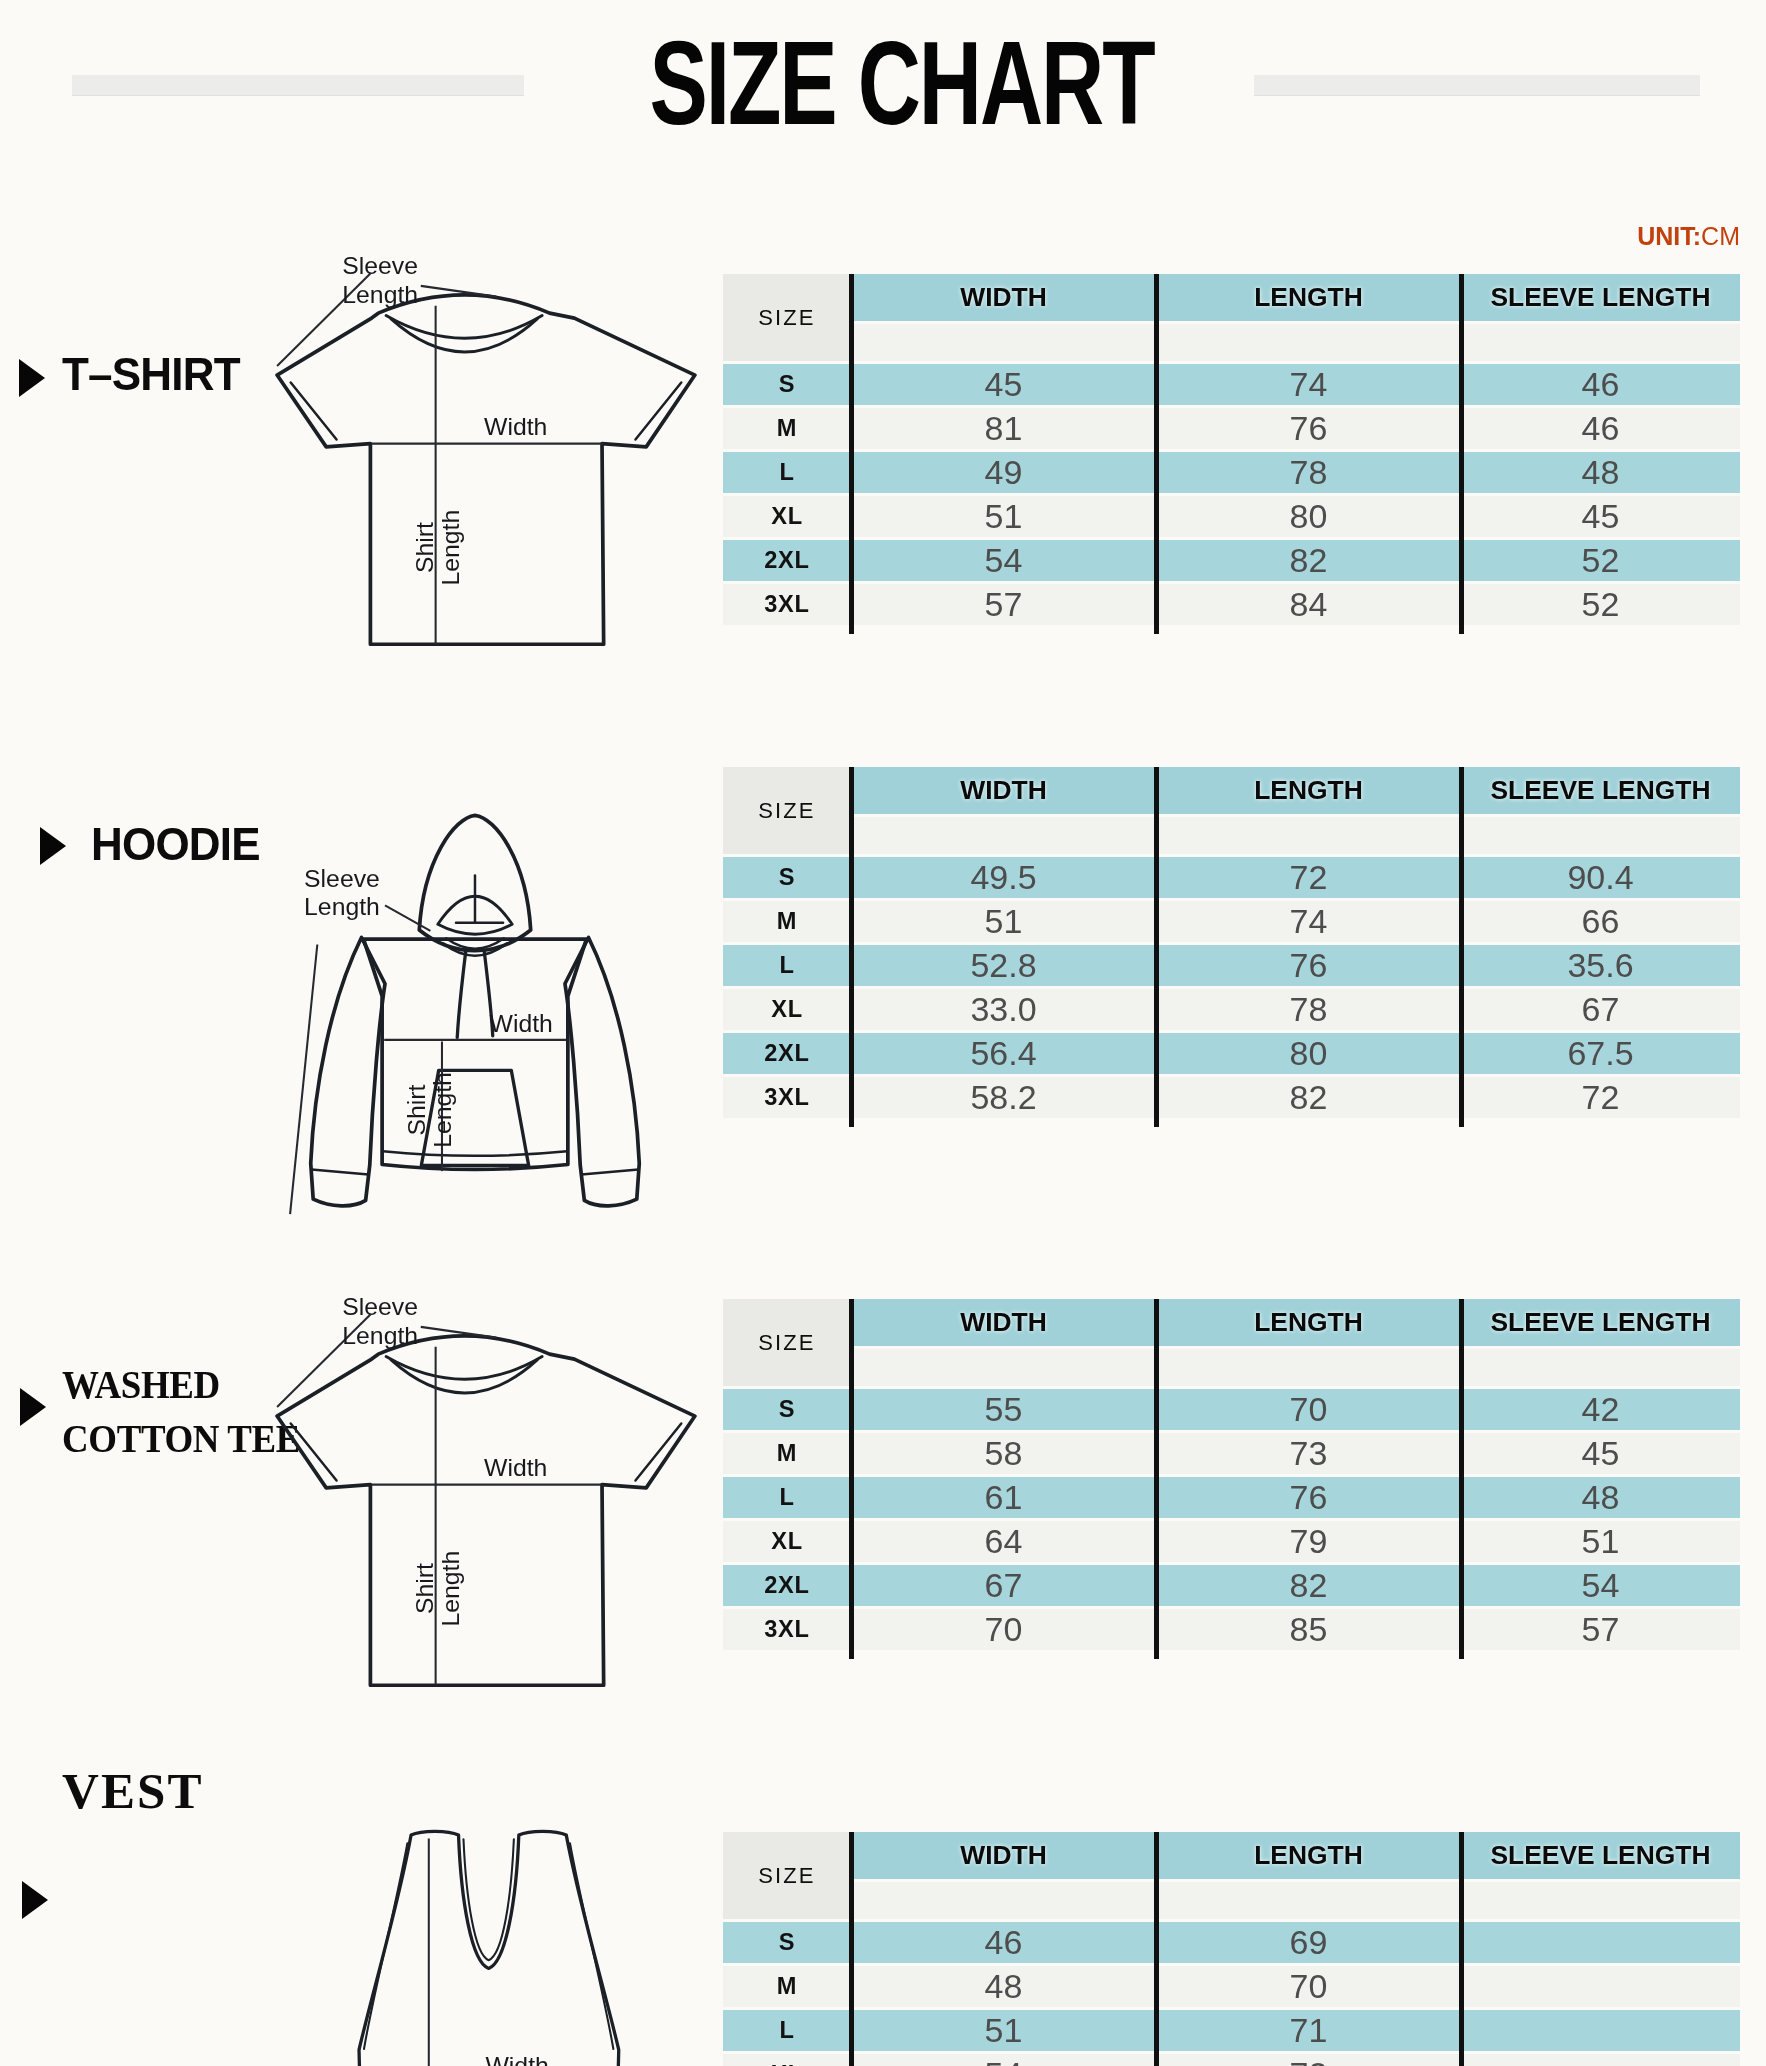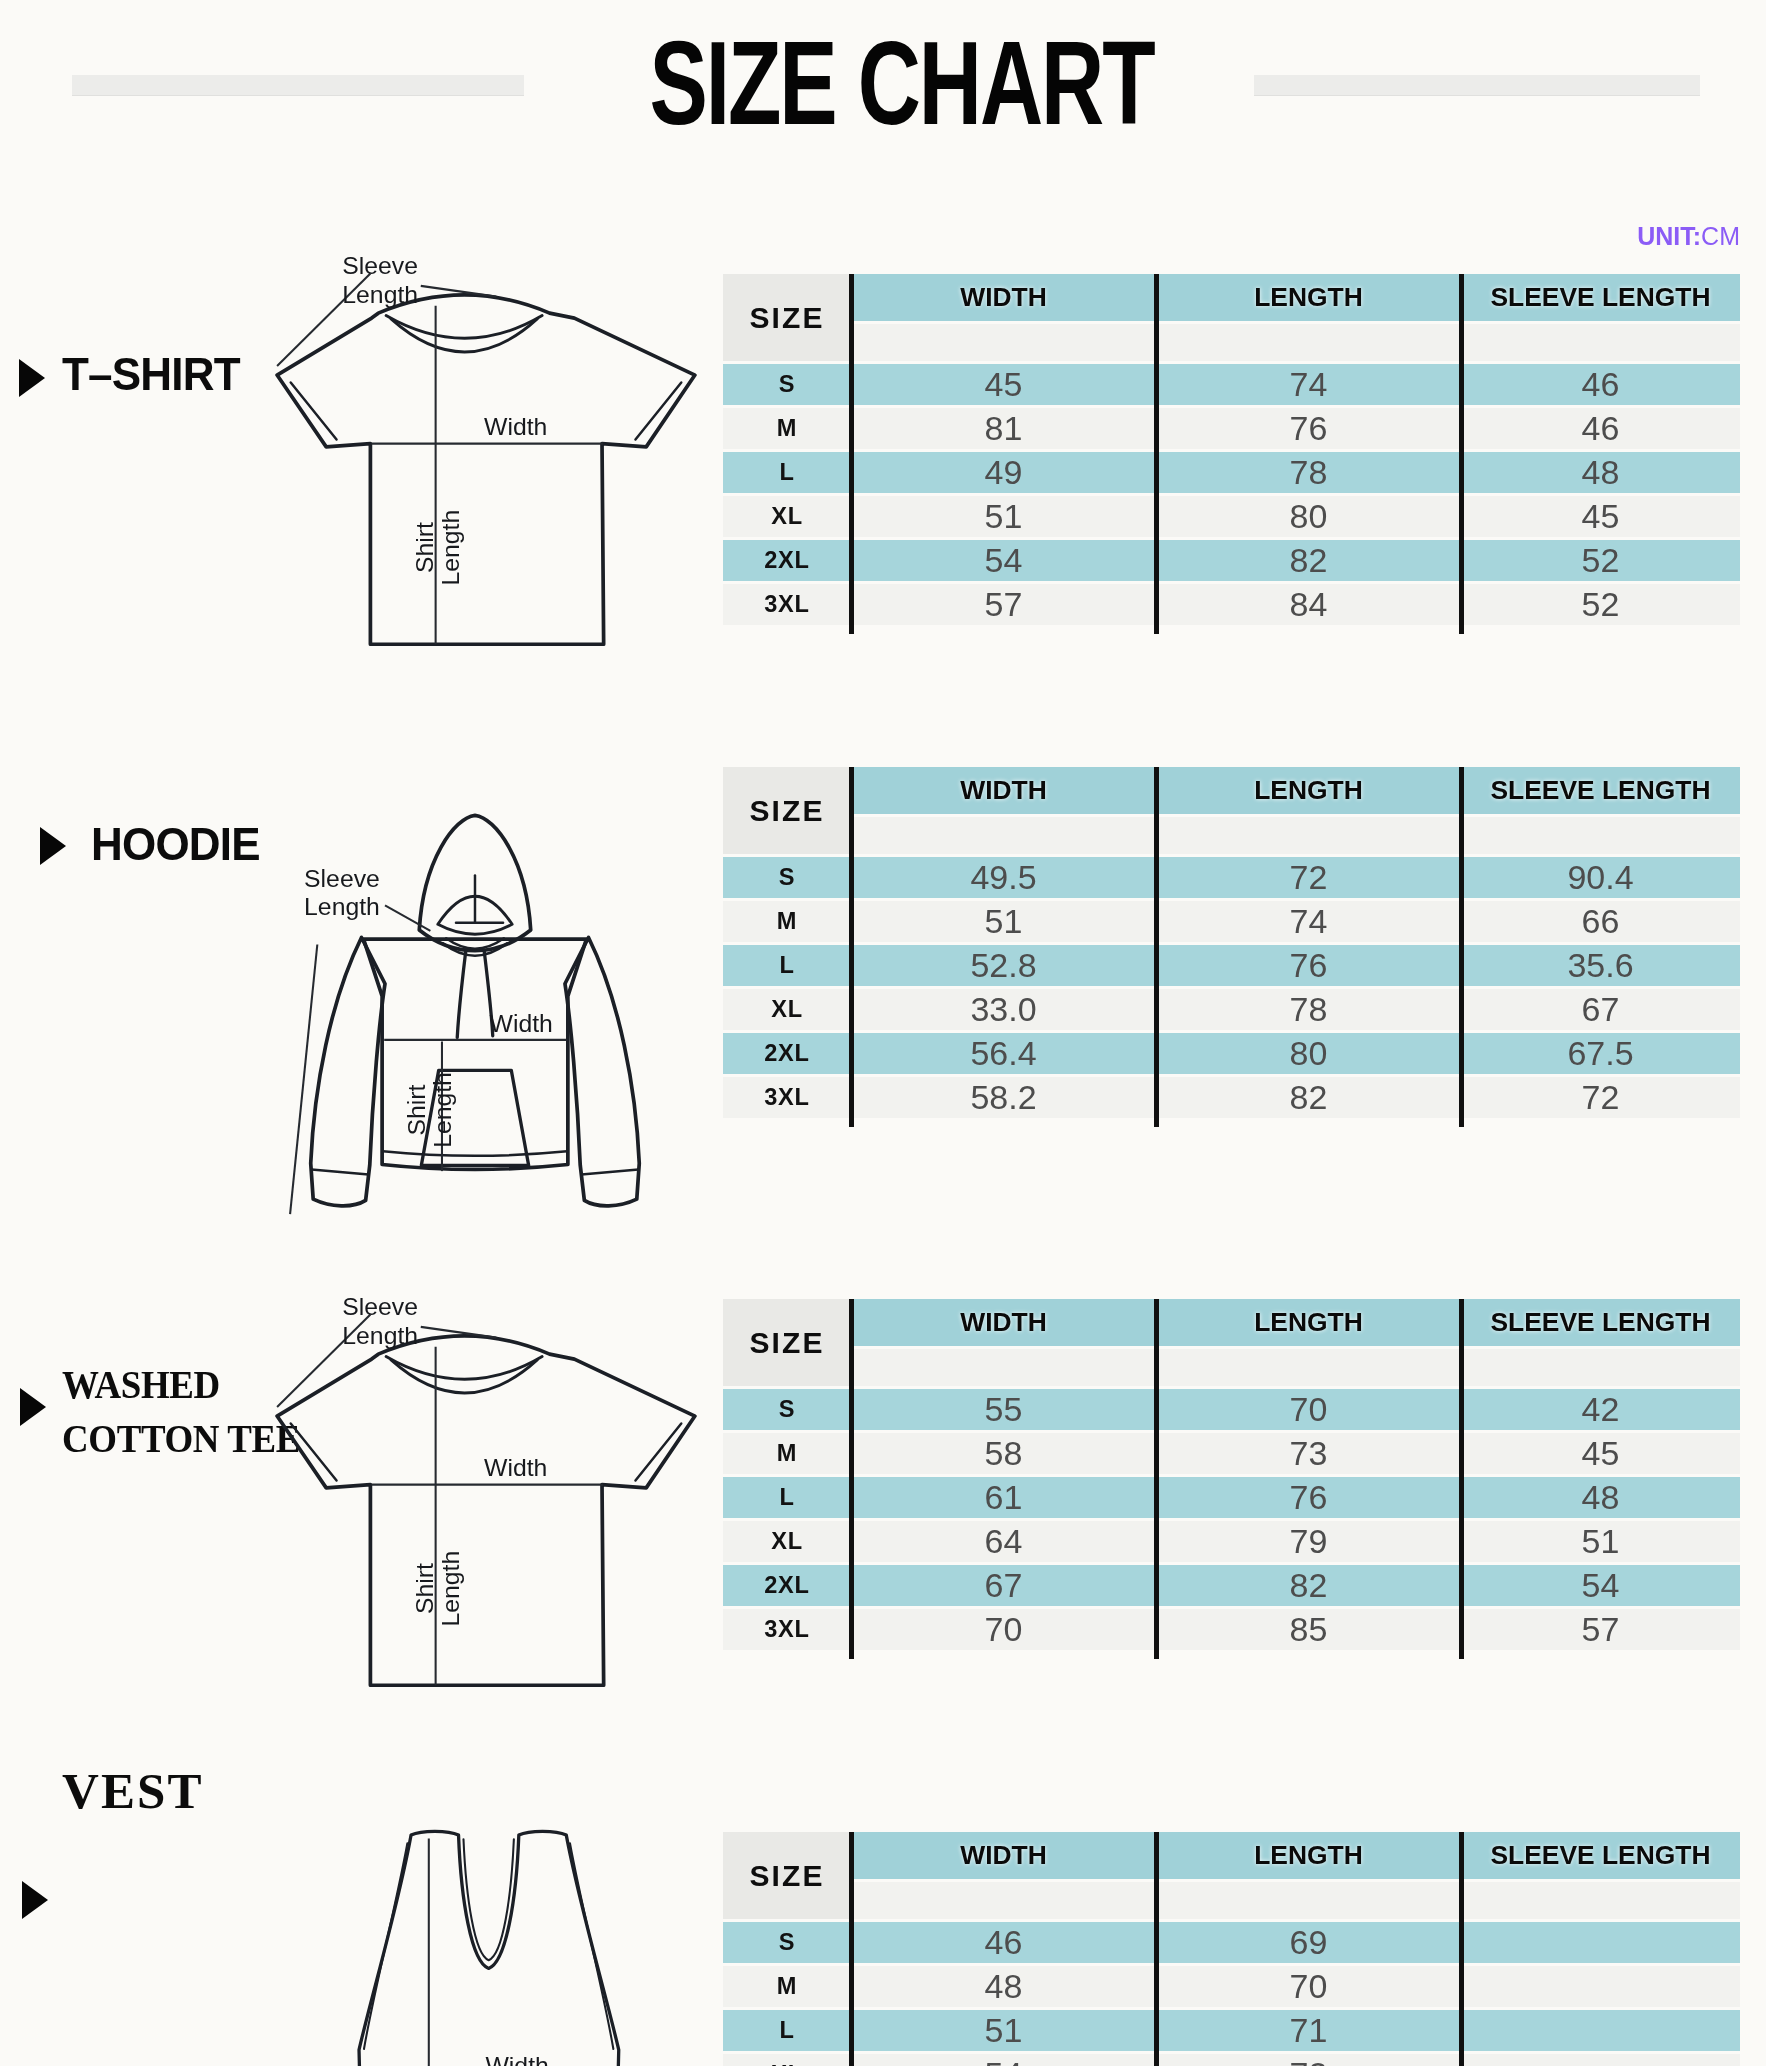--- a/index.html
+++ b/index.html
@@ -7,21 +7,21 @@
   .page{position:relative;width:1766px;height:2343px;background:#fbfaf7;overflow:hidden;
         font-family:"Liberation Sans",sans-serif;color:#111;}
 
   
   .title{position:absolute;left:517px;top:24px;width:769px;text-align:center;
          font-size:103px;font-weight:900;letter-spacing:-2.5px;line-height:1;color:#050505;
          transform:scale(0.85,1.15);transform-origin:center top;white-space:nowrap;}
   .bar{position:absolute;top:75px;height:20px;background:#ececea;border-bottom:1.2px solid #e0e0de;}
   .bar-left{left:72px;width:452px;}
   .bar-right{left:1254px;width:446px;}
-  .unit{position:absolute;top:222px;right:26px;font-size:25px;color:#8b5cf6;white-space:nowrap;}
+  .unit{position:absolute;top:222px;right:26px;font-size:25px;color:#c2410c;white-space:nowrap;}
   .unit .u-b{font-weight:700;}
   .unit .u-r{font-weight:400;}
 
   
   .sec-arrow{position:absolute;width:0;height:0;border-left:26.4px solid #070707;
              border-top:19px solid transparent;border-bottom:19px solid transparent;}
   .sec-label{position:absolute;color:#0c0c0c;white-space:nowrap;}
   .lbl-sans{font-weight:900;font-size:44px;letter-spacing:-0.8px;line-height:1.05;
             transform:scaleY(1.06);transform-origin:left top;}
   .lbl-serif-cond{font-family:"Liberation Serif",serif;font-weight:700;font-size:41px;
@@ -31,21 +31,21 @@
   
   .garment{position:absolute;}
   .anno{font-size:60px;fill:#17191d;font-family:"Liberation Sans",sans-serif;}
   .mline{stroke:#262a30;stroke-width:5;fill:none;}
   .oline{stroke:#1b1f26;fill:none;stroke-linejoin:round;stroke-linecap:round;}
 
   
   .size-table{position:absolute;left:723px;width:1018px;}
   .th-row{display:flex;height:87px;margin-bottom:3.3px;}
   .size-head{width:128px;background:#e9e9e6;display:flex;align-items:center;justify-content:center;
-             font-size:30px;font-weight:700;letter-spacing:2.1px;color:#0e0e0e;}
+             font-size:22px;font-weight:400;letter-spacing:2.1px;color:#0e0e0e;}
   .col-head{display:flex;flex-direction:column;}
   .col-head-top{height:47px;background:#a0d1d8;display:flex;align-items:center;justify-content:center;
                 font-size:26.4px;font-weight:700;color:#0a0a0a;text-shadow:0 0 4.1px rgba(255,255,255,.95);}
   .col-head-bot{height:37px;background:#f2f2ef;margin-top:2.5px;}
   .t-row{display:flex;height:41px;margin-bottom:2.9px;}
   .t-row > div{display:flex;align-items:center;justify-content:center;}
   .c-size{width:128px;font-size:23.6px;font-weight:700;color:#121212;letter-spacing:0.8px;}
   .c-val{font-size:34px;color:#4d4d4d;}
   .w1{width:305px;}.w2{width:305px;}.w3{width:279px;}
   .row-teal{background:#a6d5db;}

